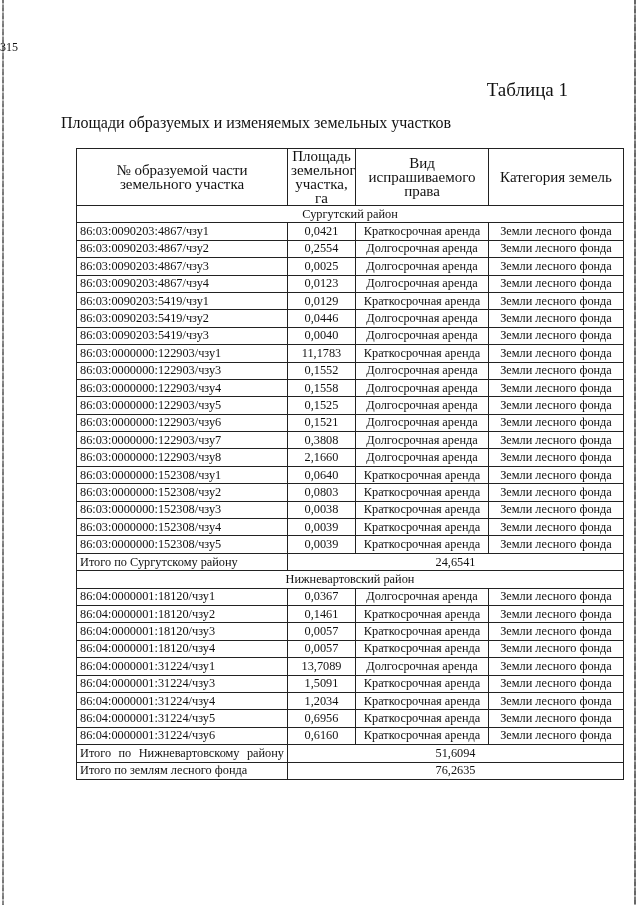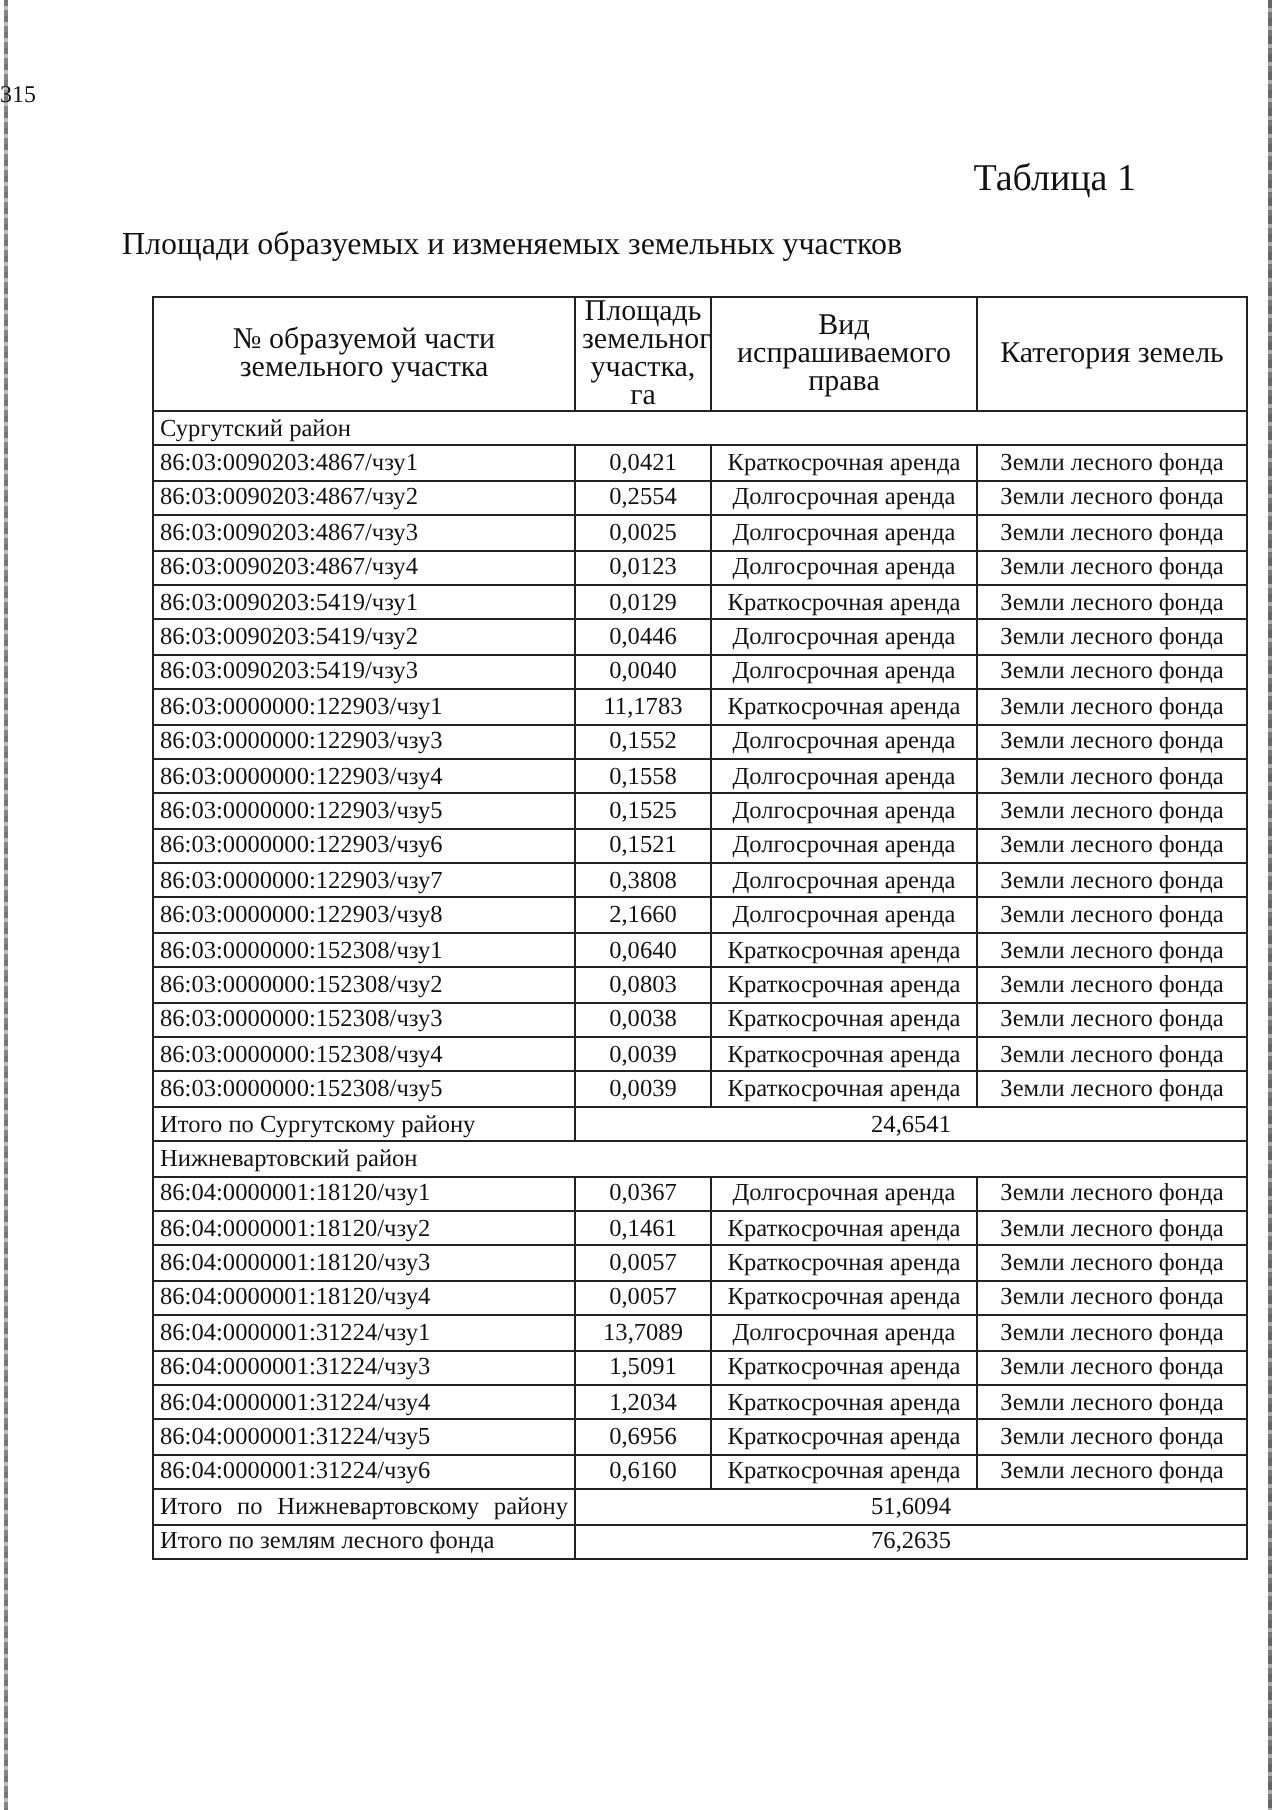--- a/index.html
+++ b/index.html
@@ -18,21 +18,21 @@
     position: absolute; left: 76px; top: 148px; width: 547px;
     border-collapse: collapse; table-layout: fixed; font-size: 12.3px;
   }
   table.land td, table.land th {
     border: 1px solid #222; padding: 0 3px; height: 16.4px; line-height: 15px;
     white-space: nowrap; overflow: hidden; font-weight: normal;
   }
   table.land th { height: 44px; line-height: 14px; text-align: center; white-space: normal; font-size: 15px; }
   col.c1 { width: 211px; } col.c2 { width: 68px; } col.c3 { width: 133px; } col.c4 { width: 135px; }
   td.num, td.right, td.cat { text-align: center; }
-  td.section { }
+  td.section { text-align: center; }
   td.italic { }
   td.justify { white-space: normal; text-align: justify; text-align-last: justify; line-height: 13px; margin-top: 16px; }
   td.justify-total { height: 30px; }
 </style>
 </head>
 <body>
 
 <div class="scan-edge-left"></div>
 <div class="scan-edge-right"></div>
 

